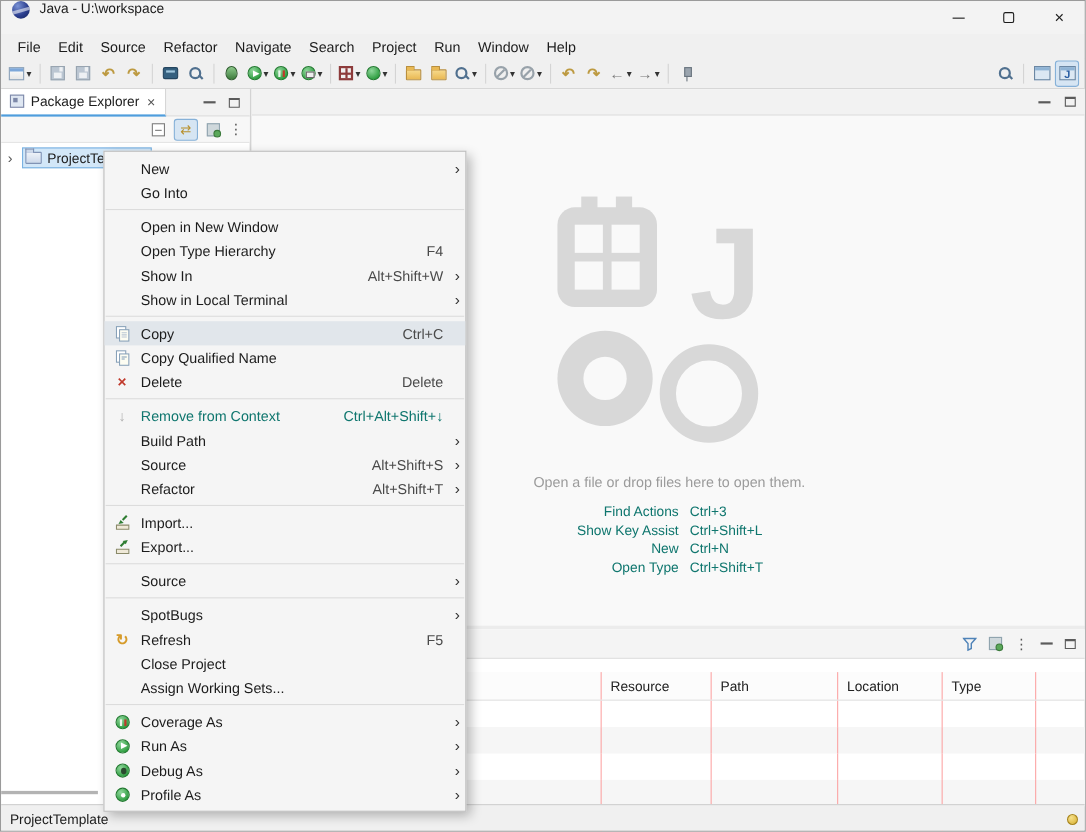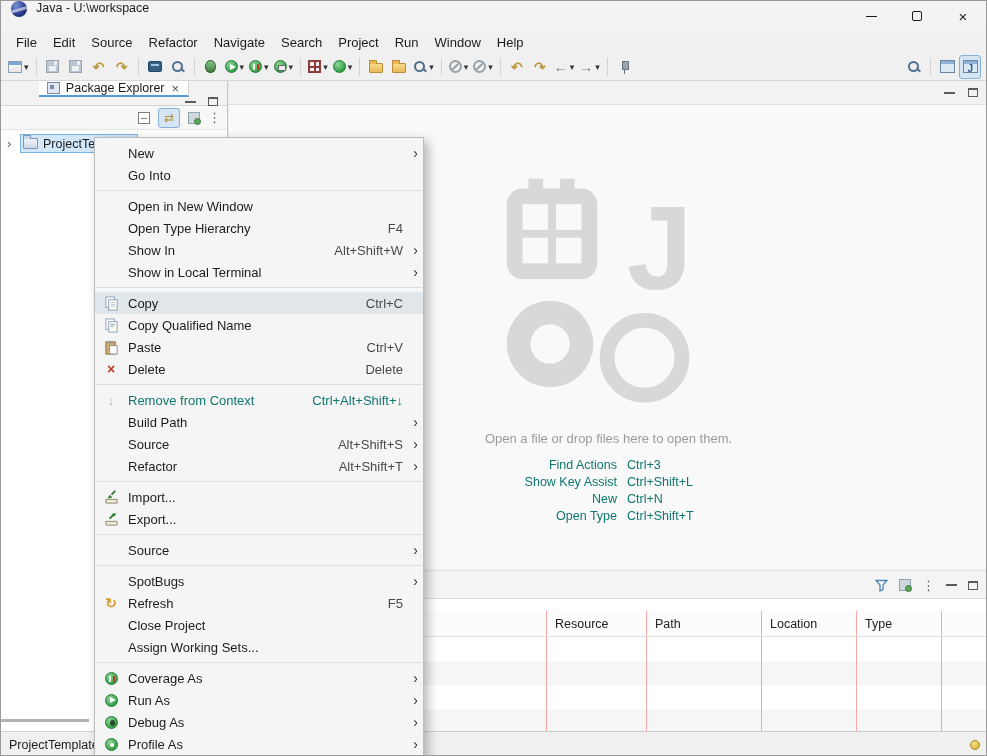--- a/index.html
+++ b/index.html
@@ -77,21 +77,21 @@
   .persp { width:15px; height:13px; border:1px solid #6b87a3; background:#dce8f3; position:relative; }
   .persp::before { content:""; position:absolute; top:0; left:0; right:0; height:3px; background:#8fb3d4; }
   .persp .pj { position:absolute; left:4px; top:2px; font-size:10px; font-weight:bold; color:#2b5fa3; }
 
   
   #main { position:absolute; top:80px; left:0; width:987px; height:650px; background:#e9e9e9; }
 
   
   #left { position:absolute; left:0; top:0; width:227px; height:650px; background:#fff;
           border-right:1px solid #c9c9c9; }
-  .tabstrip { height:25px; background:#f2f2f2; border-bottom:1px solid #d6d6d6; display:flex; align-items:center;flex-direction:column; }
+  .tabstrip { height:25px; background:#f2f2f2; border-bottom:1px solid #d6d6d6; display:flex; align-items:center; }
   .tab { display:flex; align-items:center; gap:6px; height:25px; padding:0 8px; background:#fff;
          border-right:1px solid #d6d6d6; border-bottom:2px solid #4f9ddd; font-size:12.5px; }
   .pe-ic { width:13px; height:12px; border:1px solid #7d88a8; background:#dfe7f2; position:relative; }
   .pe-ic::after { content:""; position:absolute; left:2px; top:2px; width:4px; height:4px; background:#7d88a8; }
   .tab-close { color:#555; font-size:13px; line-height:1; padding:0 1px; }
   .panel-ctrls { margin-left:auto; display:flex; gap:12px; padding-right:9px; align-items:center; }
   .pmin { width:11px; height:2px; background:#5b5b5b; }
   .pmax { width:10px; height:9px; border:1px solid #5b5b5b; border-top-width:2px; }
   .viewbar { height:24px; background:#f7f7f7; border-bottom:1px solid #e5e5e5; display:flex;
              align-items:center; justify-content:flex-end; gap:8px; padding-right:6px; }
@@ -527,33 +527,20 @@
             <path d="M7 7h5M7 9h3" stroke="#7f9ab5" stroke-width="1"></path>
           </svg>
       </span>
       <span class="mi-label">Copy Qualified Name</span>
       <span class="sp"></span>
         <span class="mi-key"></span>
         <span class="mi-sub"></span>
     </div>
     <div class="mi">
       <span class="mi-ic">
-        <svg width="15" height="15" viewBox="0 0 16 16">
-            <rect x="2" y="2" width="10" height="13" fill="#cfae72" stroke="#8a6d3a"></rect>
-            <rect x="5" y="1" width="4" height="3" fill="#9a9a9a"></rect>
-            <rect x="6" y="6" width="8" height="9" fill="#fff" stroke="#8d8d8d"></rect>
-          </svg>
-      </span>
-      <span class="mi-label">Paste</span>
-      <span class="sp"></span>
-      <span class="mi-key">Ctrl+V</span>
-      <span class="mi-sub"></span>
-    </div>
-    <div class="mi">
-      <span class="mi-ic">
           <span class="redx">×</span>
         </span>
       <span class="mi-label">Delete</span>
       <span class="sp"></span>
       <span class="mi-key">Delete</span>
       <span class="mi-sub"></span>
     </div>
 
     <div class="msep"></div>
 

